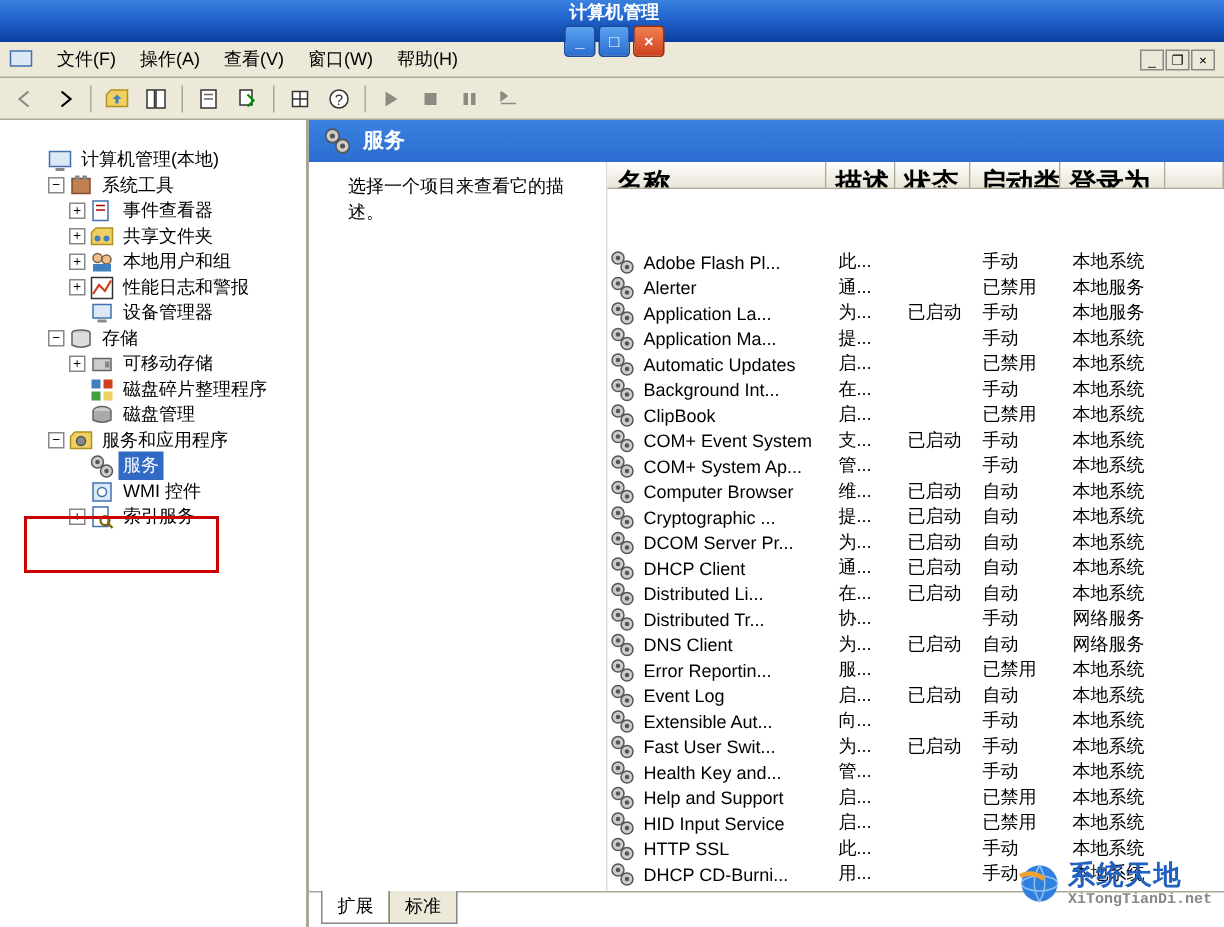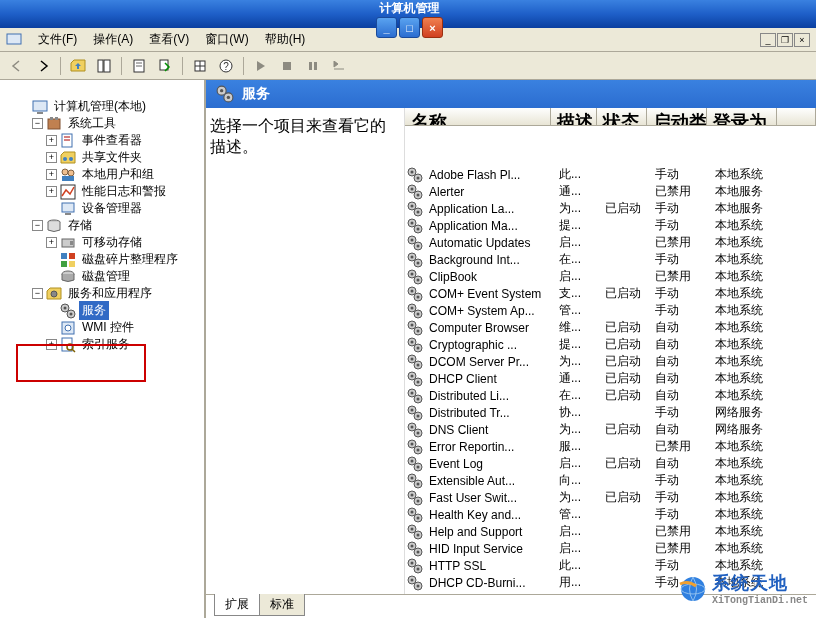--- a/index.html
+++ b/index.html
@@ -66,21 +66,21 @@
   position:absolute; border:2px solid #cc0000; pointer-events:none;
   left:16px; top:344px; width:130px; height:38px;
 }
 .right-pane { flex:1; display:flex; flex-direction:column; }
 .list-header-bar {
   height:28px; background:linear-gradient(to bottom,#3a81e0,#2b6dd0);
   display:flex; align-items:center; padding:0 10px; color:#fff; font-weight:bold; font-size:14px;
 }
 .list-header-bar .hdr-icon { width:18px; height:18px; margin-right:8px;}
 .content-split { flex:1; display:flex; }
-.desc-pane { width:198px; padding:8px 4px; font-size:16px; }
+.desc-pane { width:198px; padding:8px 26px; font-size:12px; }
 .list-pane { flex:1; display:flex; flex-direction:column; border-left:1px solid #ddd; position:relative;}
 .list-headers { display:flex; background:#ece9d8; border-bottom:1px solid #aca899; height:18px;}
 .col-header { border-right:1px solid #aca899; padding:2px 6px; font-size:18px; overflow:hidden; white-space:nowrap; background:linear-gradient(to bottom,#fefefe,#e8e5d5);font-weight:bold;}
 .list-body { flex:1; overflow-y:scroll; overflow-x:hidden;margin-top:40px; }
 .list-row { display:flex; height:17px; align-items:center; white-space:nowrap;}
 .list-row .cell { padding:0 6px; overflow:hidden; text-overflow:ellipsis; font-size:12px; font-family:"SimSun",Tahoma,sans-serif;}
 .list-row .svc-icon { width:16px; height:16px; flex-shrink:0; margin-left:2px;}
 .c-name{width:130px;} .c-desc{width:46px;} .c-status{width:50px;} .c-start{width:60px;} .c-logon{width:70px;}
 .tabs-bottom { height:24px; border-top:1px solid #aca899; display:flex; align-items:flex-start; padding-left:8px;}
 .tab { border:1px solid #888; border-top:none; padding:2px 10px; background:#fff; font-size:12px; margin-right:-1px; position:relative; top:-1px;}

